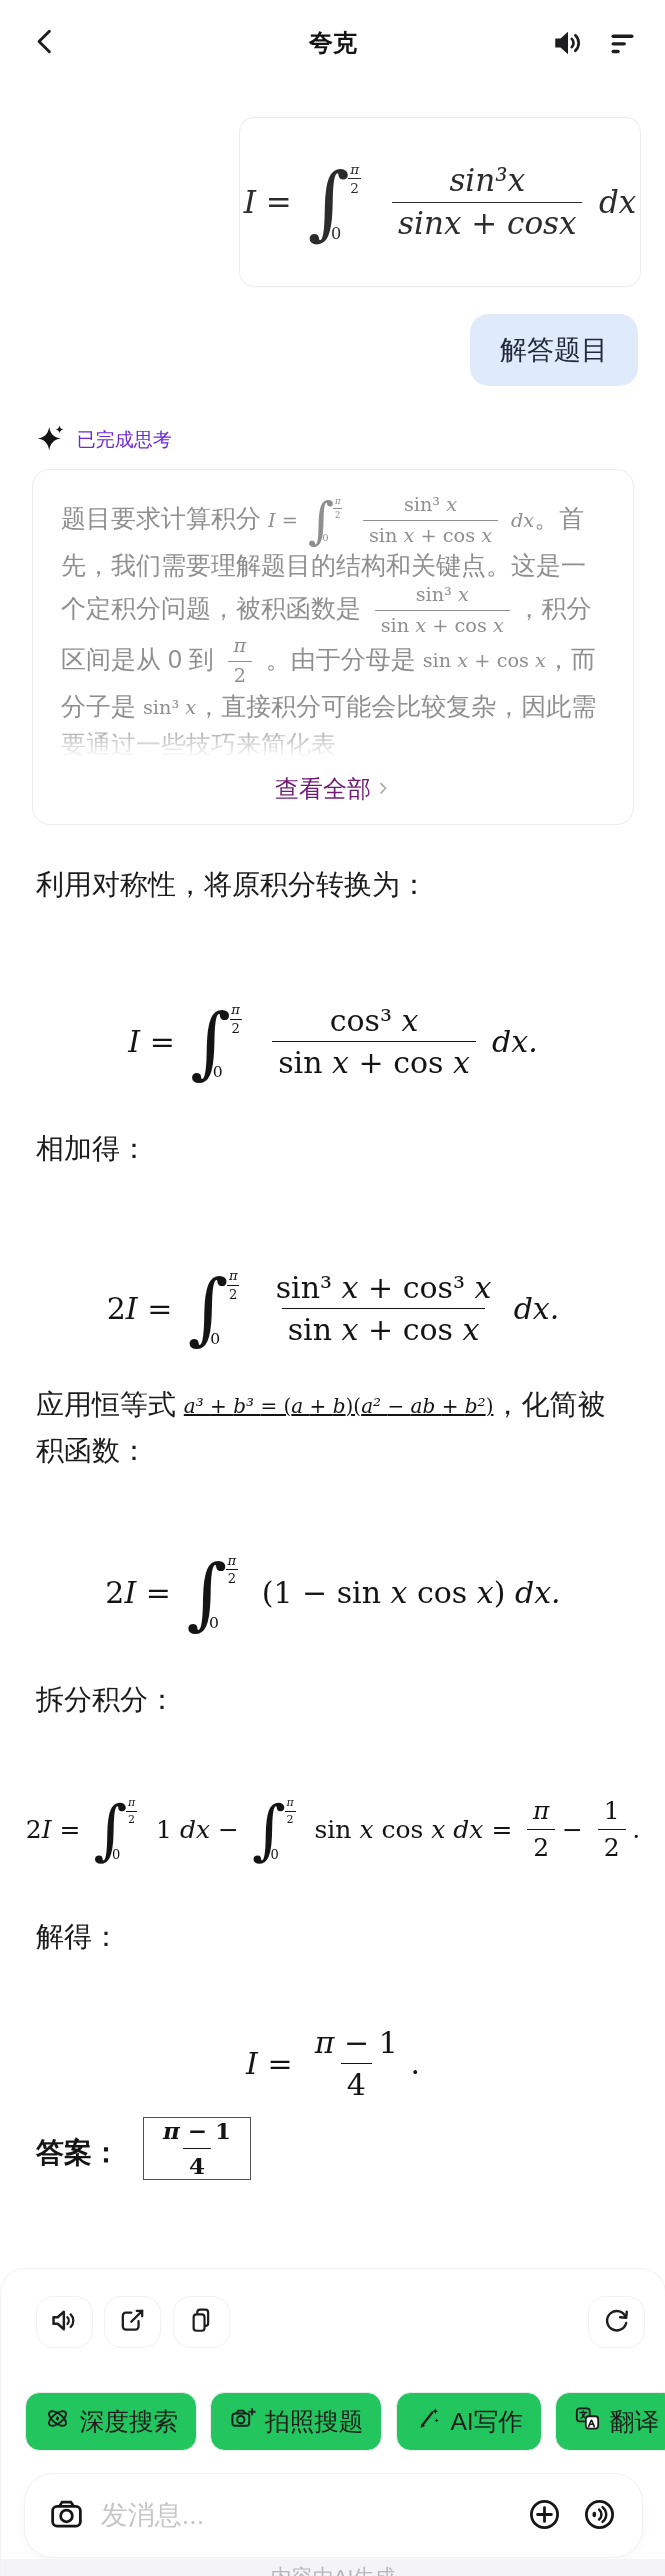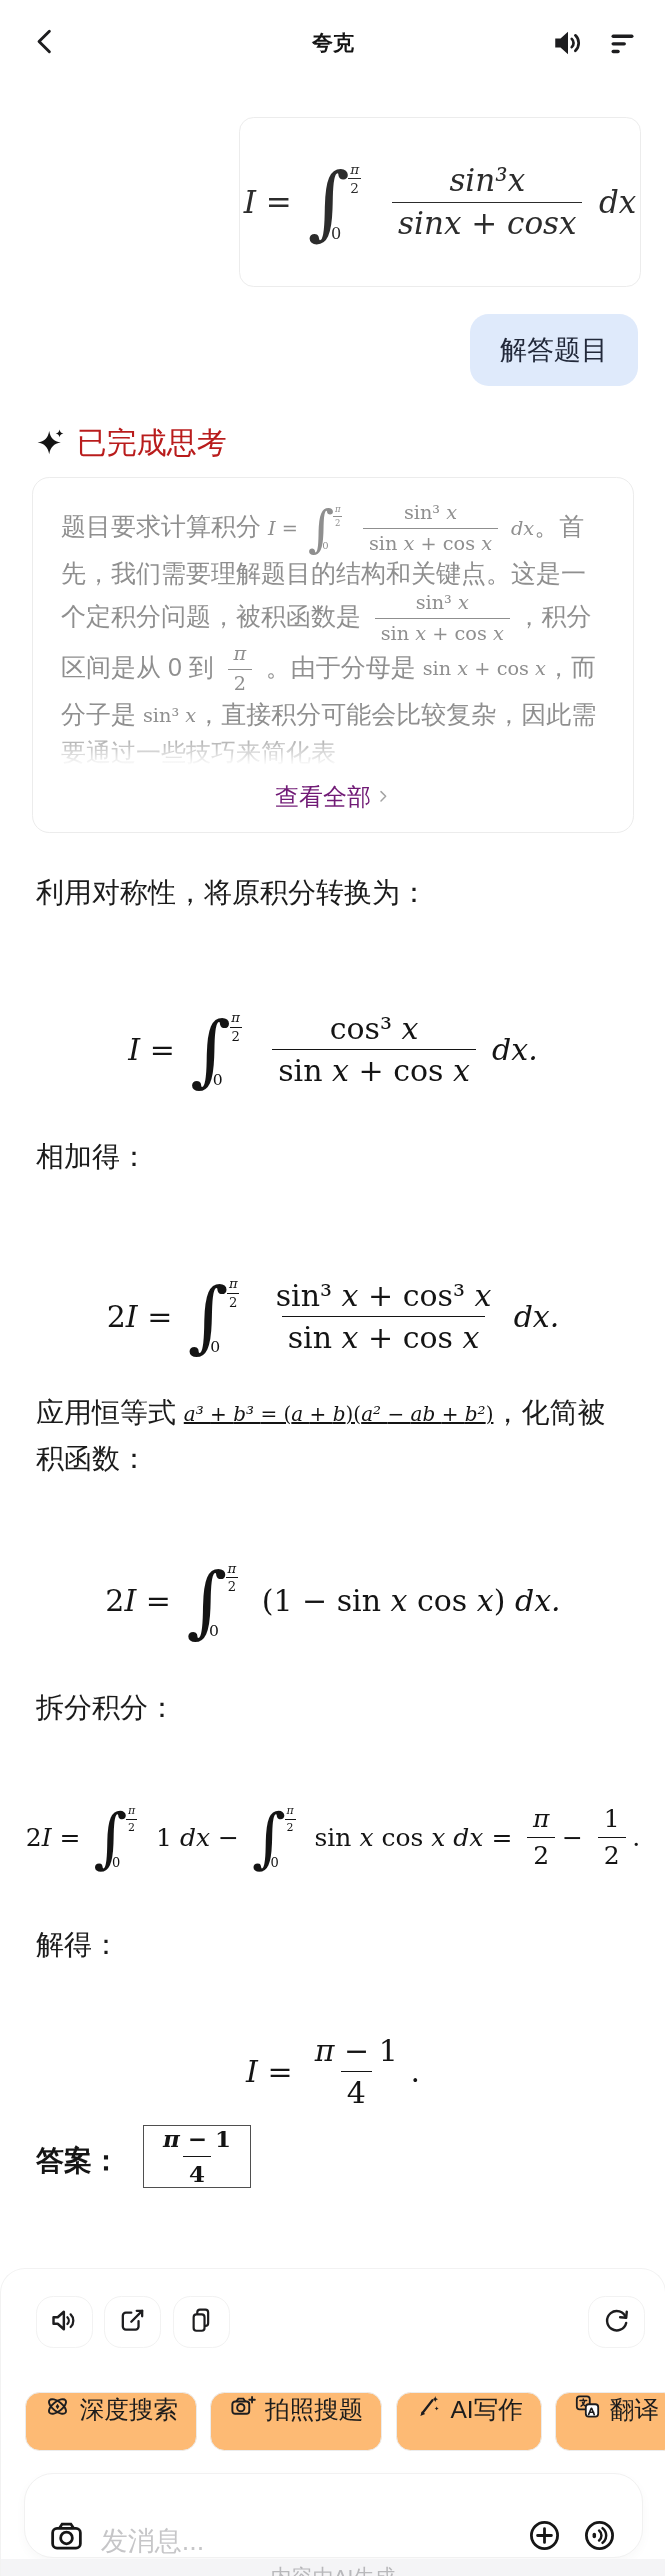--- a/index.html
+++ b/index.html
@@ -4,35 +4,35 @@
 <style>
   * { margin:0; padding:0; box-sizing:border-box; }
   html,body { background:#fff; }
   .page { position:relative; width:666px; height:2576px; margin:0 auto; background:#fff;
           overflow:hidden; font-family:"Liberation Sans", sans-serif; color:#1b1b1b; }
 
   
   .topbar { position:relative; height:85px; display:flex; align-items:center; justify-content:center; }
   .back-btn { position:absolute; left:29px; top:27px; width:32px; height:32px; display:flex;
               align-items:center; justify-content:center; background:none; border:none; }
-  .title { font-size:21px; font-weight:700; color:#141414; }
+  .title { font-size:24px; font-weight:700; color:#141414; }
   .topbar-right { position:absolute; right:27px; top:25px; display:flex; align-items:center; gap:20px; }
   .icon-btn { background:none; border:none; display:flex; align-items:center; justify-content:center; }
 
   
   .user-card { width:402px; margin:32px 25px 0 auto; min-height:170px; background:#fff;
                border:1.3px solid #ececec; border-radius:14.6px; display:flex; align-items:center;
                justify-content:center; padding:27px 9.3px; }
   .solve-pill { display:block; margin:27px 28px 0 auto; width:fit-content; background:#dfeafb;
                 color:#22293a; border:none; border-radius:18.6px; font-size:27px; padding:18px 30px;
                 font-family:Liberation Serif, serif; }
 
   
   .think-label { display:flex; align-items:center; gap:10.7px; margin:37px 0 0 35px; }
-  .think-label .txt { font-size:30px; color:#b91c1c; }
+  .think-label .txt { font-size:19px; color:#6d28d9; }
   .think-box { margin:13.3px 32px 0; border:1.3px solid #ececec; border-radius:17.3px; background:#fff;
                padding:25px 28px 18.6px; color:#8f8f8f; }
   .think-text { position:relative; font-size:25px; line-height:1.55; overflow:hidden; }
   .think-text::after { content:""; position:absolute; left:0; right:0; bottom:0; height:43px;
                background:linear-gradient(rgba(255,255,255,0), #fff 85%); pointer-events:none; }
   .view-all { display:flex; align-items:center; justify-content:center; gap:4px; margin-top:9.3px;
               background:none; border:none; font-size:24px; color:#701a75; width:100%;
               font-family:"Liberation Sans", sans-serif; }
 
   
@@ -71,24 +71,24 @@
   .fx-ans { font-size:23px; }
 
   
   .sheet { position:absolute; left:0; right:0; top:2268px; bottom:0; background:#fff;
            border:1.3px solid #f2f2f2; border-bottom:none; border-radius:25px 25px 0 0; }
   .actions { display:flex; align-items:center; gap:11.3px; margin:27px 20px 0 35px; }
   .act-btn { width:57px; height:52px; background:#fff; border:1.3px solid #f2f2f2; border-radius:17.3px;
              display:flex; align-items:center; justify-content:center; }
   .act-btn.right { margin-left:auto; }
   .chips { display:flex; gap:13.3px; margin:44px 0 0 24px; white-space:nowrap; }
-  .chip { flex:none; display:inline-flex; align-items:flex-start; gap:8.7px; height:59px; padding:0 18px;
-          background:#fdba74; border:1.3px solid #ececec; border-radius:14.6px; font-size:24.6px; color:#1c1c1c;
+  .chip { flex:none; display:inline-flex; align-items:center; gap:8.7px; height:59px; padding:0 18px;
+          background:#22c55e; border:1.3px solid #ececec; border-radius:14.6px; font-size:24.6px; color:#1c1c1c;
           font-family:"Liberation Sans", sans-serif; }
-  .inputbar { display:flex; align-items:flex-end; gap:17.3px; width:619px; margin:22px auto 0;
+  .inputbar { display:flex; align-items:center; gap:17.3px; width:619px; margin:22px auto 0;
               height:85px; border:1.3px solid #f1f1f1; border-radius:29px; background:#fff;
               padding:0 24px; box-shadow:0 4px 10.7px rgba(0,0,0,0.03); }
   .inputbar input { flex:1; border:none; outline:none; font-size:27px; color:#1c1c1c;
               font-family:"Liberation Sans", sans-serif; background:transparent; }
   .inputbar input::placeholder { color:#c6c6c8; }
   .disclaimer { position:absolute; left:0; right:0; bottom:0; height:17.3px; background:#f4f4f6;
                 overflow:hidden; }
   .disclaimer span { display:block; margin-top:4px; text-align:center; font-size:21px; color:#b8b8bb; }
 </style>
 </head>

